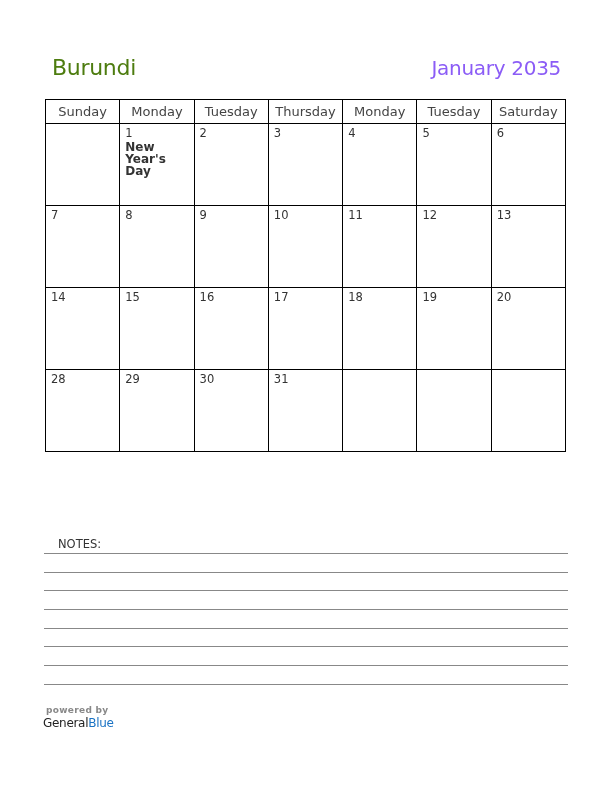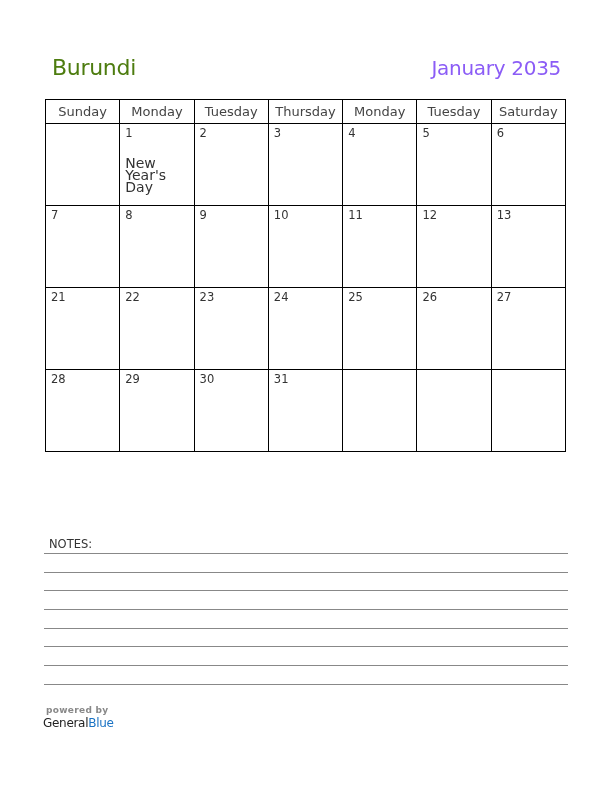--- a/index.html
+++ b/index.html
@@ -4,22 +4,22 @@
 <style>
   html, body { margin: 0; padding: 0; background: #ffffff; }
   body { width: 612px; height: 792px; position: relative; font-family: "DejaVu Sans", sans-serif; color: #222; overflow: hidden; }
   .country { position: absolute; left: 52px; top: 55px; font-size: 22px; color: #4d7c0f; letter-spacing: -0.3px; }
   .month { position: absolute; right: 51px; top: 56px; font-size: 20px; color: #8b5cf6; letter-spacing: -0.3px; }
   table.cal { position: absolute; left: 45px; top: 99px; width: 521px; border-collapse: collapse; table-layout: fixed; }
   table.cal th, table.cal td { border: 1.3px solid #000; }
   table.cal th { height: 23px; font-weight: normal; font-size: 13px; color: #444; text-align: center; padding: 0; }
   table.cal td { height: 77px; vertical-align: top; padding: 2px 5px; font-size: 11.5px; color: #333; }
   .daynum { display: block; line-height: 14px; }
-  .holiday { display: block; font-size: 14px; line-height: 12px; color: #333; margin-top: 17px; }
-  .notes-label { position: absolute; left: 49px; top: 537px; font-size: 11.5px; color: #333; }
+  .holiday { display: block; font-size: 12px; line-height: 12px; color: #333; margin-top: 1px; font-weight: bold; }
+  .notes-label { position: absolute; left: 58px; top: 537px; font-size: 11.5px; color: #333; }
   .note-line { position: absolute; left: 44px; width: 524px; height: 0; border-top: 1px solid #888; }
   .powered { position: absolute; left: 46px; top: 705px; font-size: 9px; color: #888; letter-spacing: 0.3px; font-weight: bold; }
   .brand { position: absolute; left: 43px; top: 716px; font-size: 12px; color: #222; letter-spacing: -0.3px; }
   .brand .blue { color: #1a73c4; }
 </style>
 </head>
 <body>
 
 <div class="country">Burundi</div>
 <div class="month">January 2035</div>
@@ -79,39 +79,39 @@
         </td>
       <td>
           <span class="daynum">12</span>
         </td>
       <td>
           <span class="daynum">13</span>
         </td>
     </tr>
     <tr>
       <td>
-          <span class="daynum">21</span>
+          <span class="daynum">14</span>
         </td>
       <td>
-          <span class="daynum">22</span>
+          <span class="daynum">15</span>
         </td>
       <td>
-          <span class="daynum">23</span>
+          <span class="daynum">16</span>
         </td>
       <td>
-          <span class="daynum">24</span>
+          <span class="daynum">17</span>
         </td>
       <td>
-          <span class="daynum">25</span>
+          <span class="daynum">18</span>
         </td>
       <td>
-          <span class="daynum">26</span>
+          <span class="daynum">19</span>
         </td>
       <td>
-          <span class="daynum">27</span>
+          <span class="daynum">20</span>
         </td>
     </tr>
     <tr>
       <td>
           <span class="daynum">28</span>
         </td>
       <td>
           <span class="daynum">29</span>
         </td>
       <td>

